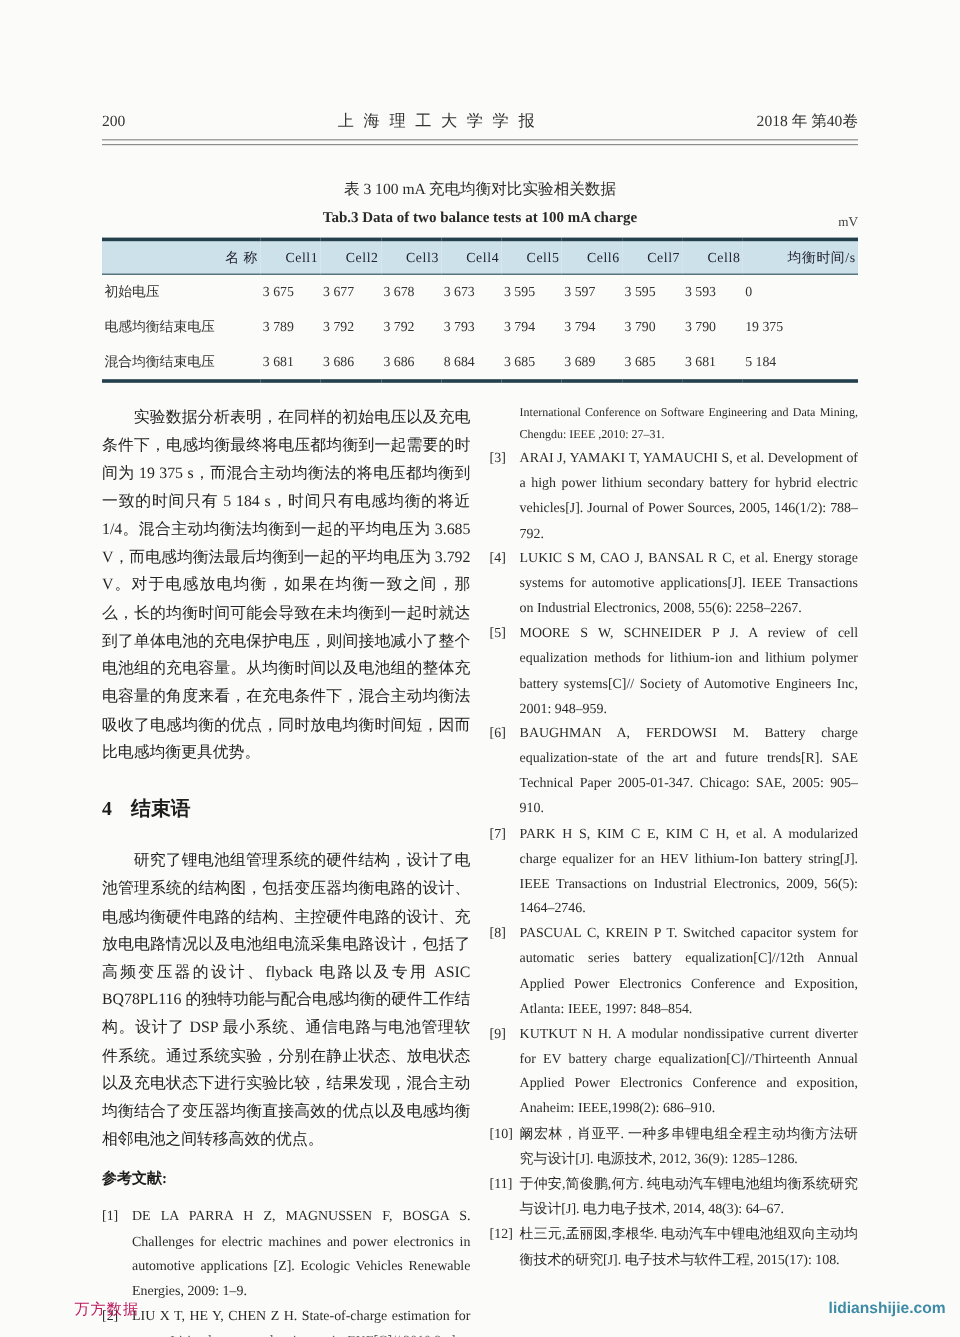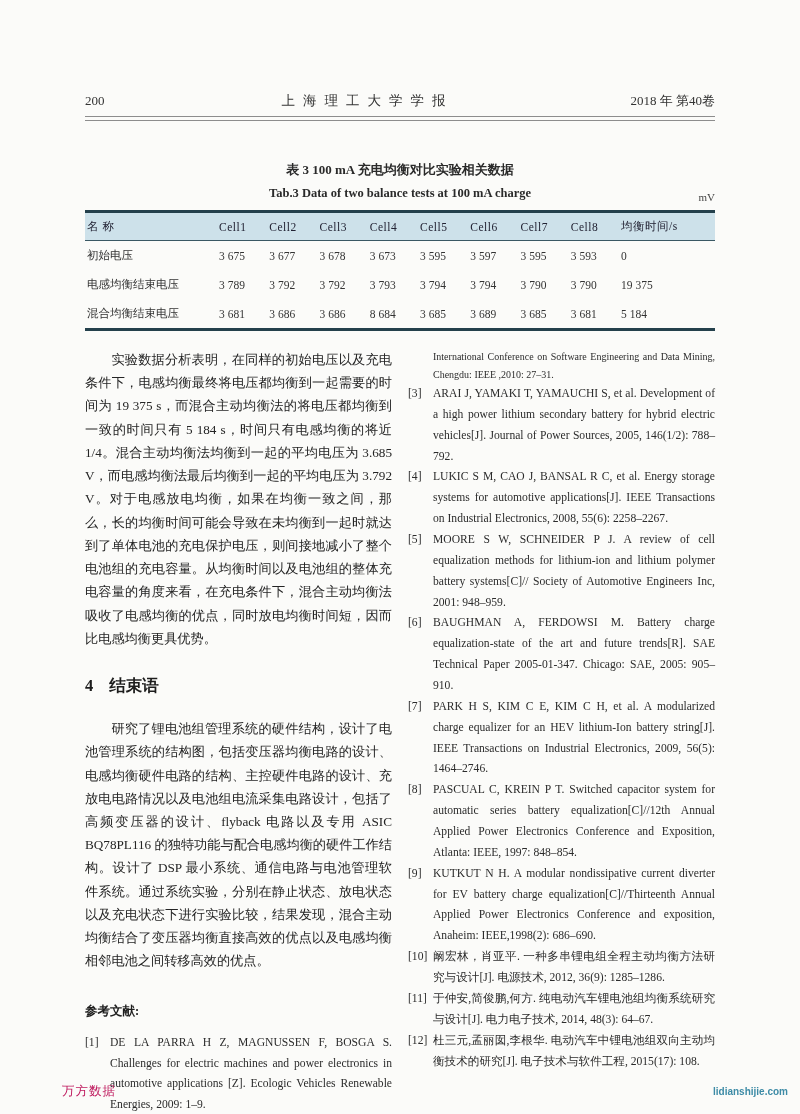--- a/index.html
+++ b/index.html
@@ -10,54 +10,54 @@
   }
   .page{position:absolute;inset:0;}
   .content{position:absolute;left:85px;top:92px;width:630px;}
 
   
   .running-head{display:flex;justify-content:space-between;align-items:baseline;font-size:13px;color:#333;gap:12px;}
   .journal-title{letter-spacing:8px;font-size:13.5px;}
   .head-rule{margin-top:6px;height:3px;border-top:1.2px solid #8d8d8d;border-bottom:1.2px solid #8d8d8d;}
 
   
-  .tbl-caption-zh{margin-top:40px;text-align:center;font-weight:bold;font-size:13px;color:#2a2a2a;}
+  .tbl-caption-zh{margin-top:28px;text-align:center;font-weight:normal;font-size:13px;color:#2a2a2a;}
   .tbl-caption-en{margin-top:7px;text-align:center;font-weight:bold;font-size:12.5px;position:relative;color:#2a2a2a;}
   .tbl-unit{position:absolute;right:0;bottom:-2px;font-weight:normal;font-size:11px;color:#444;}
 
   
   table.data{width:100%;margin-top:9px;border-collapse:collapse;
     border-top:3px solid #24404c;border-bottom:3px solid #24404c;}
   table.data thead tr{background:#cde1ea;}
   table.data th{font-weight:normal;font-size:11.5px;padding:6px 2px;color:#223;
-    border-bottom:1.6px solid #3a5864;text-align:left;letter-spacing:.5px;}
+    border-bottom:1.6px solid #3a5864;text-align:right;letter-spacing:.5px;}
   table.data td{font-size:11.5px;padding:7px 2px;text-align:left;color:#333;}
   th.col-name,td.col-name{width:128px;}
   th.col-time,td.col-time{width:92px;}
 
   
   .columns{display:flex;gap:16px;margin-top:17px;}
   .col{width:307px;font-size:13.2px;line-height:1.76;text-align:justify;color:#242424;}
   p.body-par{margin:0;text-indent:2em;}
 
   .section-heading{margin:21px 0 17px;font-weight:bold;font-size:16.5px;color:#1d1d1d;}
   .section-heading .sec-num{margin-right:16px;}
 
-  .refs-heading{font-weight:bold;font-size:12.5px;margin:27px 0 11px;color:#1d1d1d;}
+  .refs-heading{font-weight:bold;font-size:12.5px;margin:10px 0 11px;color:#1d1d1d;}
   .ref{display:flex;font-size:11.6px;line-height:1.8;text-align:justify;color:#2b2b2b;}
   .ref-num{flex:0 0 25px;}
   .ref-text{flex:1;}
   .ref-continuation{padding-left:25px;font-size:10px;line-height:1.8;text-align:justify;color:#2b2b2b;}
 
   .editor-note{text-align:right;margin-top:24px;font-size:12.5px;letter-spacing:2px;color:#2a2a2a;}
 
   
   .watermark{position:absolute;left:62px;bottom:14px;font-size:12.5px;color:#be185d;
     font-family:"Liberation Sans","DejaVu Sans",sans-serif;letter-spacing:1px;}
-  .site-mark{position:absolute;right:12px;bottom:17px;font-size:10px;color:#3d8ba6;font-weight:bold;
+  .site-mark{position:absolute;right:12px;bottom:17px;font-size:13px;color:#3d8ba6;font-weight:bold;
     font-family:"Liberation Sans","DejaVu Sans",sans-serif;}
 </style>
 </head>
 <body>
 
 <div class="page">
   <div class="content">
 
     <div class="running-head">
       <span>200</span>
@@ -170,21 +170,21 @@
             <div class="ref">
               <span class="ref-num">[7]</span>
               <span class="ref-text">PARK H S, KIM C E, KIM C H, et al. A modularized charge equalizer for an HEV lithium-Ion battery string[J]. IEEE Transactions on Industrial Electronics, 2009, 56(5): 1464–2746.</span>
             </div>
             <div class="ref">
               <span class="ref-num">[8]</span>
               <span class="ref-text">PASCUAL C, KREIN P T. Switched capacitor system for automatic series battery equalization[C]//12th Annual Applied Power Electronics Conference and Exposition, Atlanta: IEEE, 1997: 848–854.</span>
             </div>
             <div class="ref">
               <span class="ref-num">[9]</span>
-              <span class="ref-text">KUTKUT N H. A modular nondissipative current diverter for EV battery charge equalization[C]//Thirteenth Annual Applied Power Electronics Conference and exposition, Anaheim: IEEE,1998(2): 686–690.</span>
+              <span class="ref-text">KUTKUT N H. A modular nondissipative current diverter for EV battery charge equalization[C]//Thirteenth Annual Applied Power Electronics Conference and exposition, Anaheim: IEEE,1998(2): 686–910.</span>
             </div>
             <div class="ref">
               <span class="ref-num">[10]</span>
               <span class="ref-text">阚宏林，肖亚平. 一种多串锂电组全程主动均衡方法研究与设计[J]. 电源技术, 2012, 36(9): 1285–1286.</span>
             </div>
             <div class="ref">
               <span class="ref-num">[11]</span>
               <span class="ref-text">于仲安,简俊鹏,何方. 纯电动汽车锂电池组均衡系统研究与设计[J]. 电力电子技术, 2014, 48(3): 64–67.</span>
             </div>
             <div class="ref">

